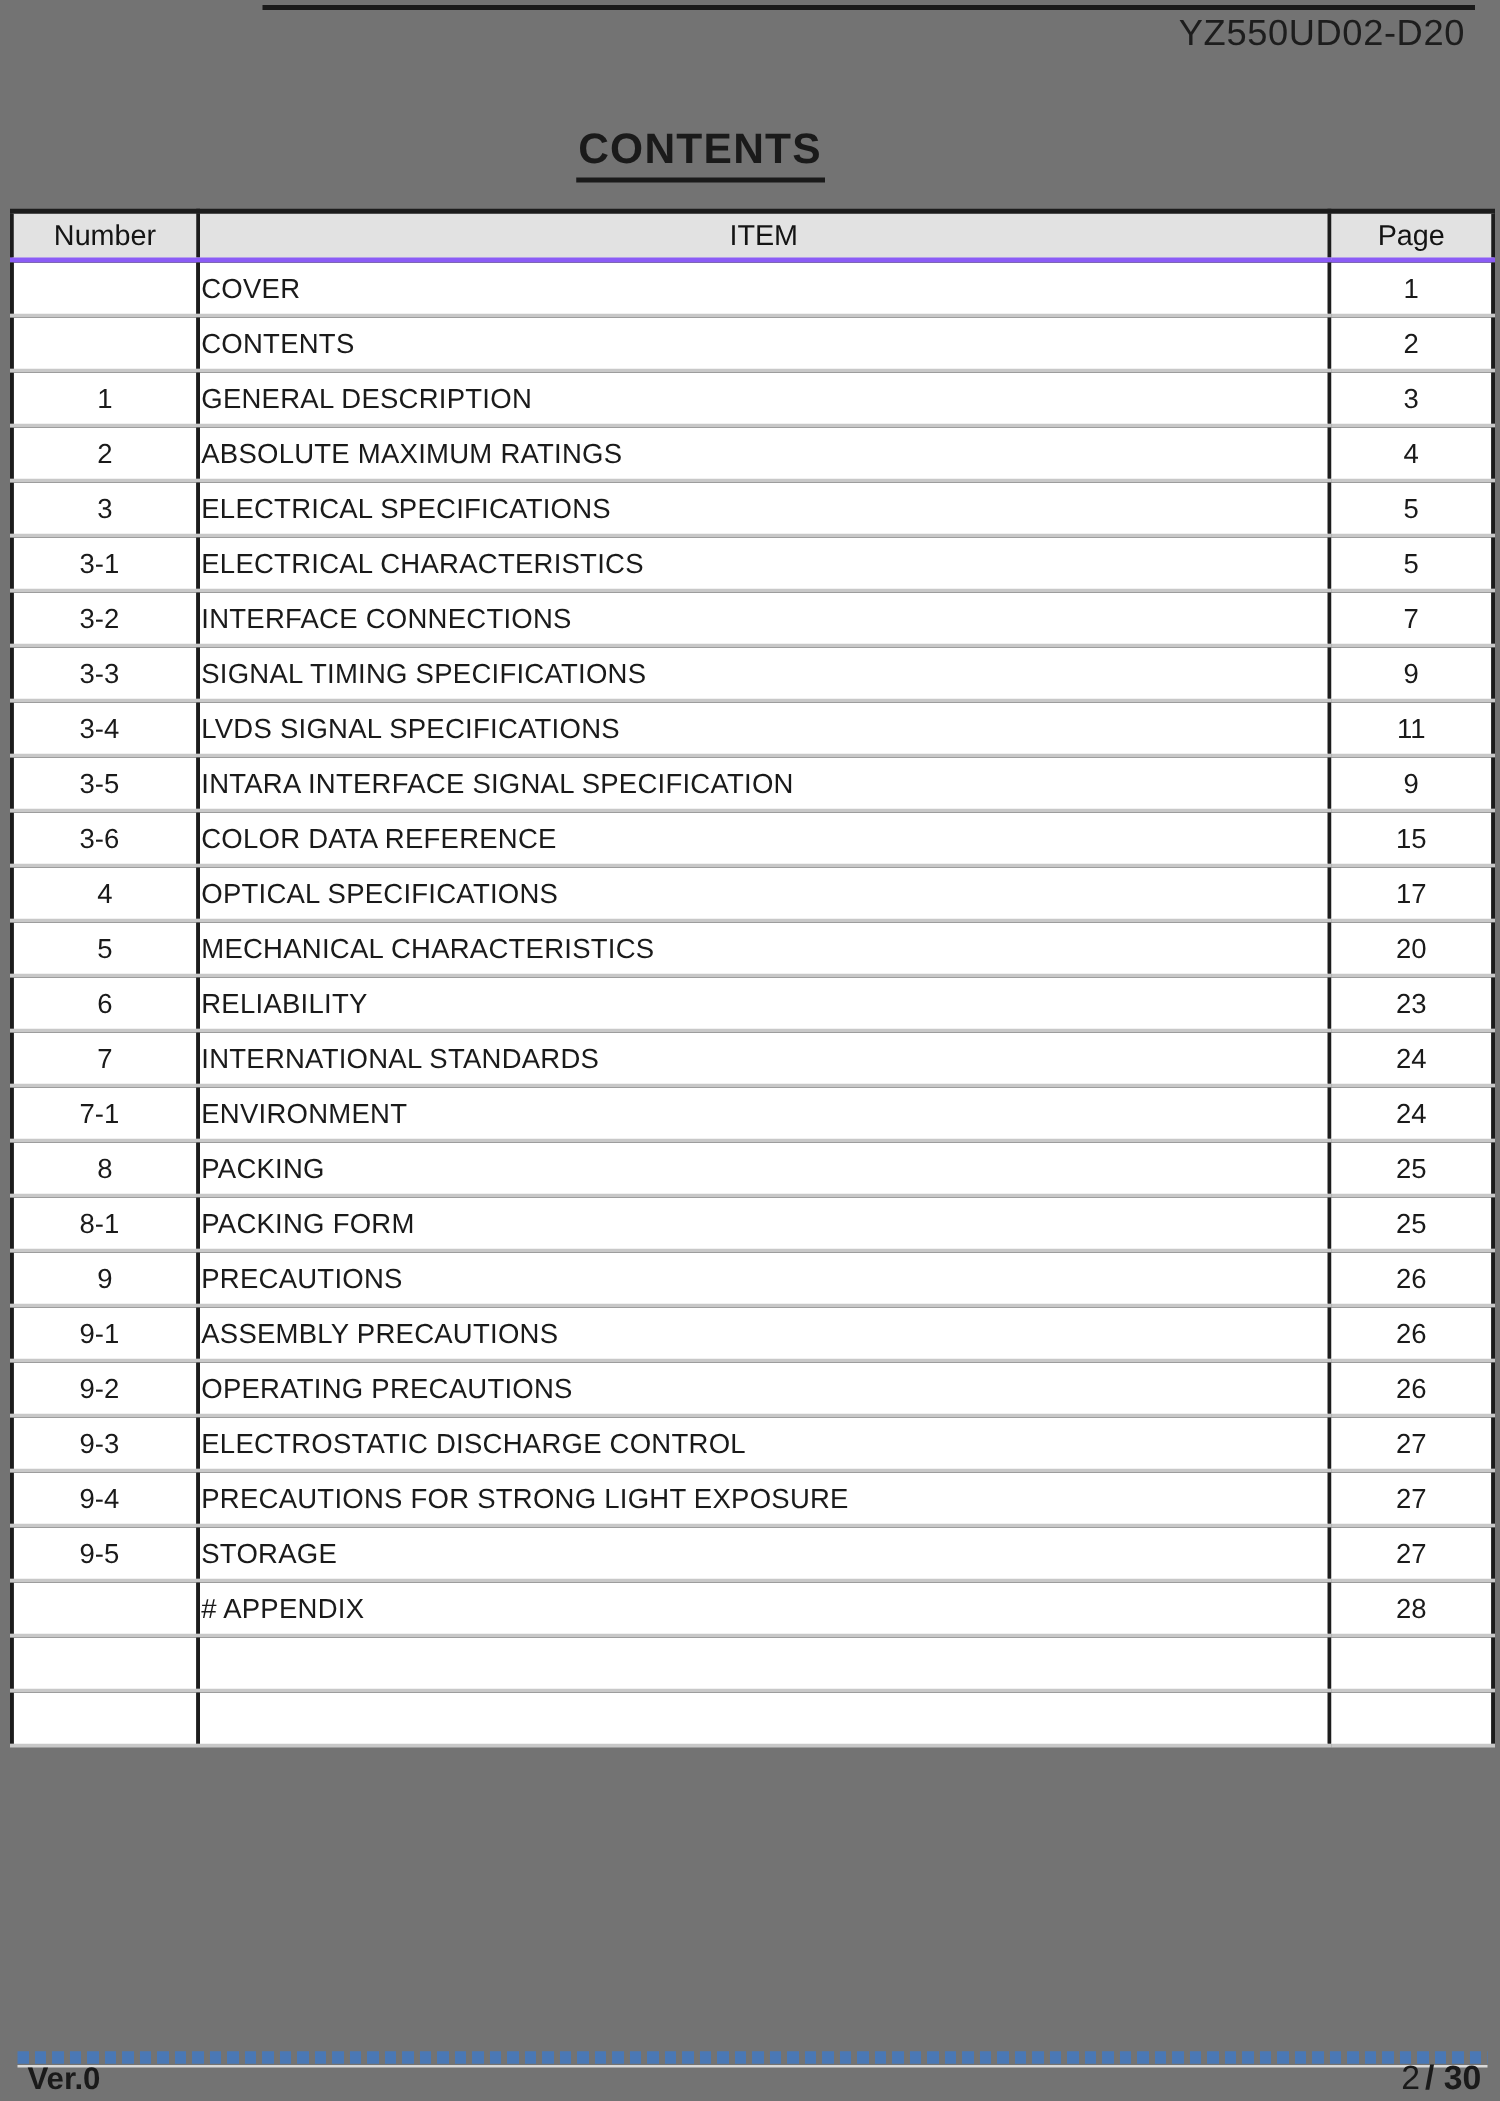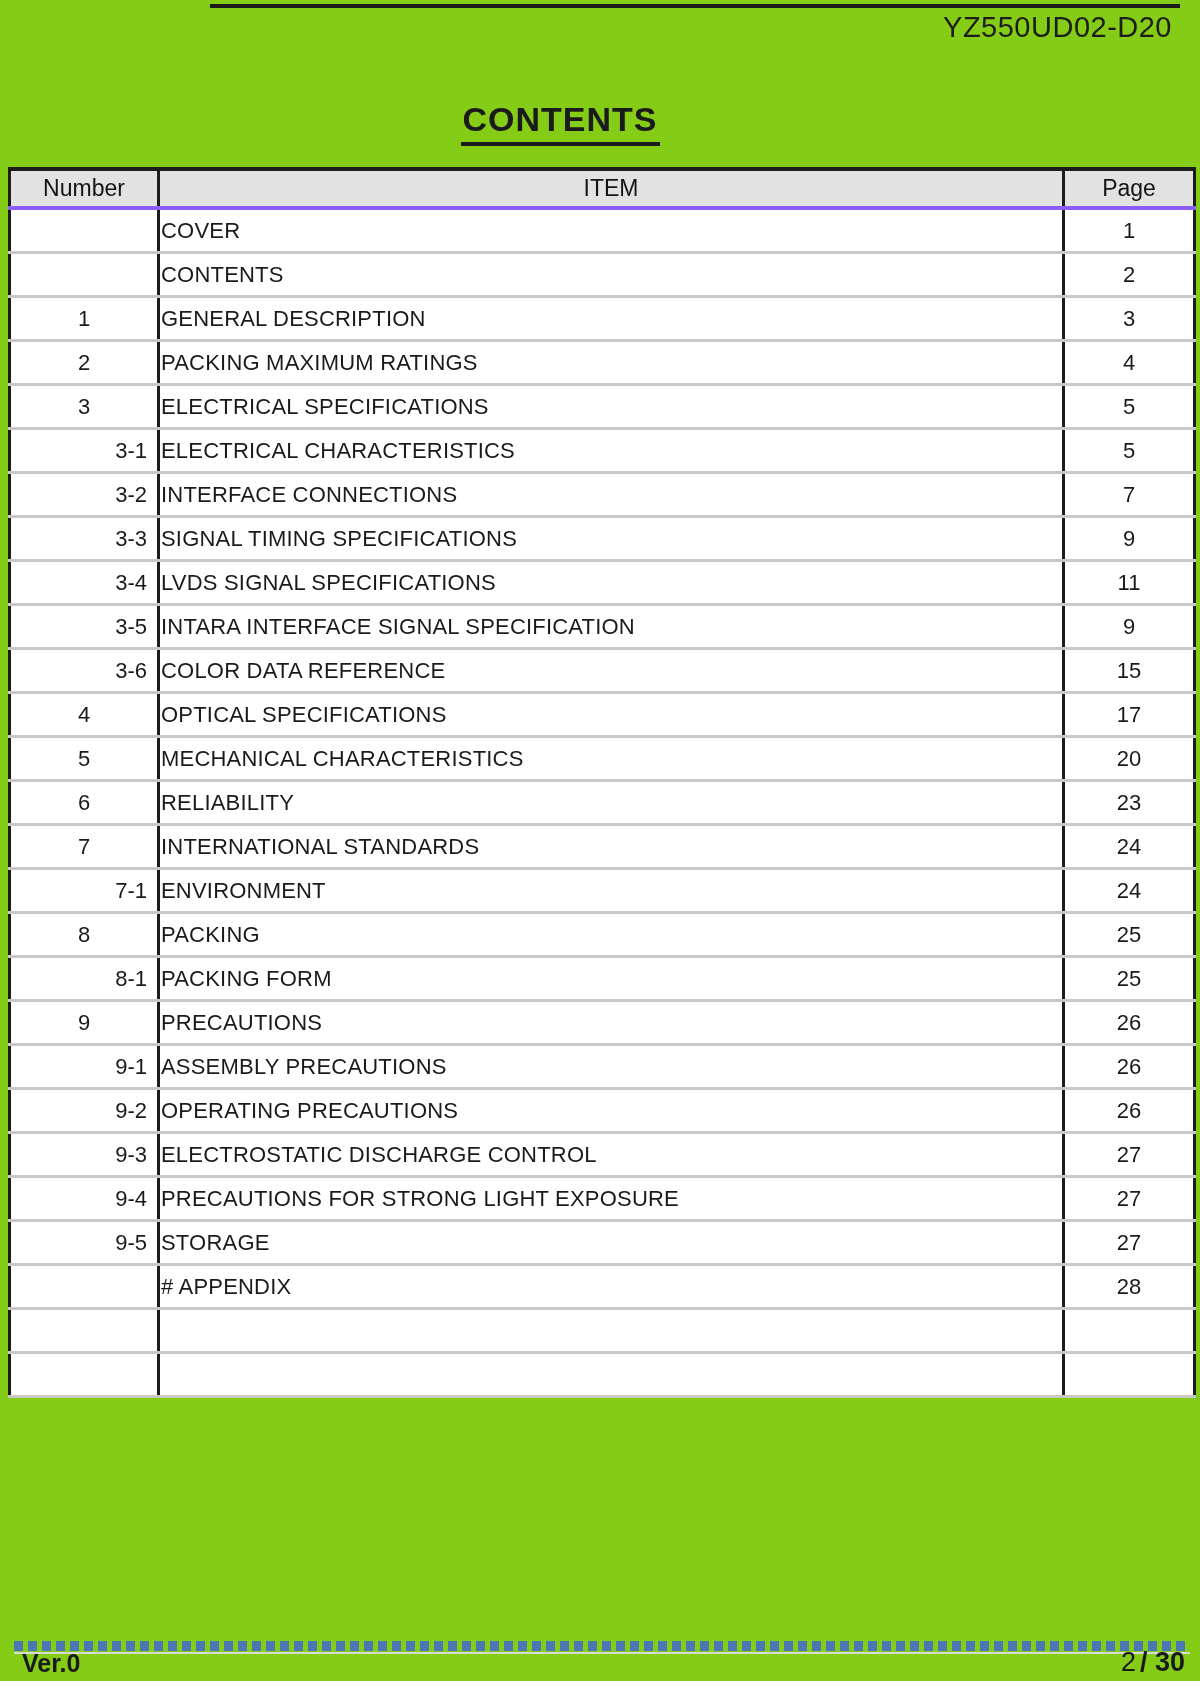--- a/index.html
+++ b/index.html
@@ -2,21 +2,21 @@
 <html><head>
 <meta charset="utf-8">
 <style>
   html, body { margin: 0; padding: 0; background: #ffffff; }
   body { font-family: "Liberation Sans", "DejaVu Sans", sans-serif; color: #1a1a1a; }
 
   .page {
     position: relative;
     width: 1200px;
     height: 1681px;
-    background: #84cc16;
+    background: #737373;
     overflow: hidden;
   }
 
   
   .top-rule {
     position: absolute;
     left: 210px; top: 4px;
     width: 970px; height: 4px;
     background: #1a1a1a;
   }
@@ -73,21 +73,21 @@
   table.toc td {
     height: 39px;
     font-size: 22px;
     border-bottom: 3px solid #c8c8c8;
     background: #ffffff;
     vertical-align: middle;
     white-space: nowrap;
     overflow: hidden;
   }
   td.col-num  { text-align: center; }
-  td.col-num.sub { text-align: right; padding-right: 10px; }
+  td.col-num.sub { text-align: center; padding-right: 10px; }
   td.col-item { letter-spacing: 0.2px; }
   td.col-page { text-align: center; }
   .bold { font-weight: 400; }
 
   
   .footer-dots {
     position: absolute;
     left: 14px; top: 1641px;
     width: 1176px; height: 10px;
     background: repeating-linear-gradient(90deg,
@@ -151,21 +151,21 @@
       <td class="col-item b-left">CONTENTS</td>
       <td class="col-page b-left">2</td>
     </tr>
         <tr>
       <td class="col-num">1</td>
       <td class="col-item b-left">GENERAL DESCRIPTION</td>
       <td class="col-page b-left">3</td>
     </tr>
         <tr>
       <td class="col-num">2</td>
-      <td class="col-item b-left">PACKING MAXIMUM RATINGS</td>
+      <td class="col-item b-left">ABSOLUTE MAXIMUM RATINGS</td>
       <td class="col-page b-left">4</td>
     </tr>
         <tr>
       <td class="col-num">3</td>
       <td class="col-item b-left">ELECTRICAL SPECIFICATIONS</td>
       <td class="col-page b-left">5</td>
     </tr>
         <tr>
       <td class="col-num sub">3-1</td>
       <td class="col-item b-left">ELECTRICAL CHARACTERISTICS</td>

